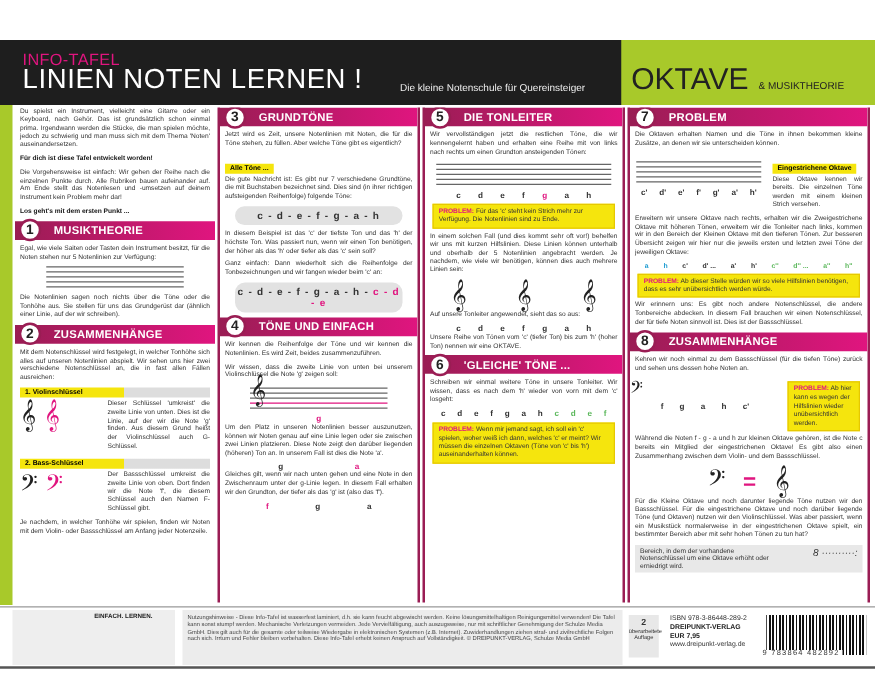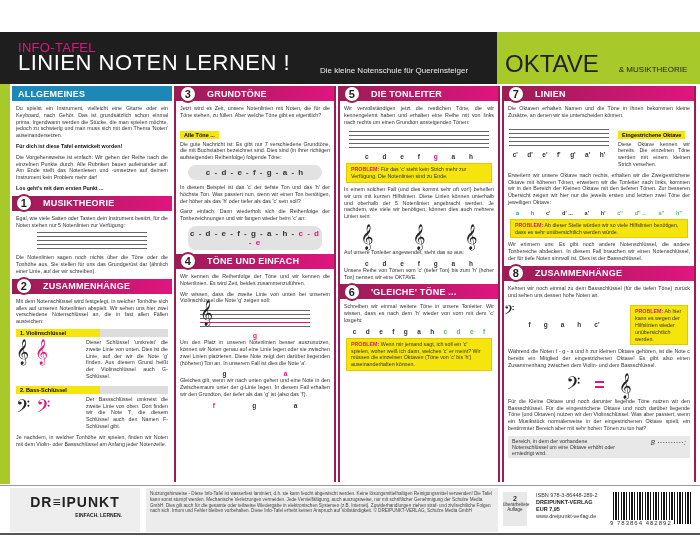--- a/index.html
+++ b/index.html
@@ -3,21 +3,21 @@
 <meta charset="utf-8">
 <style>
 *{box-sizing:border-box;margin:0;padding:0}
 body{width:700px;height:560px;background:#fff;font-family:"Liberation Sans",sans-serif;position:relative;overflow:hidden}
 .topbar{position:absolute;left:0;top:32px;width:700px;height:52px;background:#1e1e1e}
 .topbar .green{position:absolute;left:497px;top:0;width:203px;height:52px;background:#a8c92a}
 .kicker{position:absolute;left:18px;top:40px;color:#e0157f;font-weight:normal;font-size:13px;letter-spacing:.3px}
 .title{position:absolute;left:18px;top:50px;color:#fff;font-size:22px;letter-spacing:.5px}
 .subtitle{position:absolute;left:320px;top:66px;color:#eee;font-size:8px}
 .musik{position:absolute;left:505px;top:50px;color:#222;font-size:24px}
-.musik small{font-size:8px;margin-left:20px}
+.musik small{font-size:8px;margin-left:8px}
 .leftstrip{position:absolute;left:0;top:84px;width:10px;height:400px;background:#a8c92a}
 .col{position:absolute;top:86px;bottom:78px;background:#fff;border-left:2px solid #9a1d54;border-right:2px solid #9a1d54;overflow:hidden}
 .c1{left:12px;width:160px;border:none}
 .c2{left:174px;width:162px}
 .c3{left:338px;width:162px}
 .c4{left:502px;width:194px}
 .hdr{height:15px;display:flex;align-items:center;color:#fff;font-weight:bold;font-size:9px;letter-spacing:.2px;background:linear-gradient(90deg,#9a1d54,#e0157f);margin-bottom:4px}
 .hdr.blue{background:#1c88b8;padding-left:6px}
 .num{width:18px;height:18px;border-radius:50%;background:#fff;border:2px solid #9a1d54;color:#222;font-size:11px;display:flex;align-items:center;justify-content:center;margin:0 10px 0 3px}
 p{font-size:5.3px;line-height:6.8px;color:#333;padding:0 4px;margin-bottom:4px;text-align:justify}
@@ -56,21 +56,20 @@
 <div class="topbar">
     <div class="green"></div>
   </div>
 <div class="kicker">INFO-TAFEL</div>
 <div class="title">LINIEN NOTEN LERNEN !</div>
 <div class="subtitle">Die kleine Notenschule für Quereinsteiger</div>
 <div class="musik"><span>OKTAVE</span><small>&amp; MUSIKTHEORIE</small></div>
 <div class="leftstrip"></div>
 
 <div class="col c1">
-  <div class="hdr blue">ALLGEMEINES</div>
   <p>Du spielst ein Instrument, vielleicht eine Gitarre oder ein Keyboard, nach Gehör. Das ist grundsätzlich schon einmal prima. Irgendwann werden die Stücke, die man spielen möchte, jedoch zu schwierig und man muss sich mit dem Thema 'Noten' auseinandersetzen.</p>
   <p class="b">Für dich ist diese Tafel entwickelt worden!</p>
   <p>Die Vorgehensweise ist einfach: Wir gehen der Reihe nach die einzelnen Punkte durch. Alle Rubriken bauen aufeinander auf. Am Ende stellt das Notenlesen und -umsetzen auf deinem Instrument kein Problem mehr dar!</p>
   <p class="b">Los geht's mit dem ersten Punkt ...</p>
 
   <div class="hdr">
       <span class="num">1</span>
       <span>MUSIKTHEORIE</span>
     </div>
   <p>Egal, wie viele Saiten oder Tasten dein Instrument besitzt, für die Noten stehen nur 5 Notenlinien zur Verfügung:</p>
@@ -208,21 +207,21 @@
       <span class="gr">d</span>
       <span class="gr">e</span>
       <span class="gr">f</span>
   </div>
   <div class="problem"><b>PROBLEM:</b> <span>Wenn mir jemand sagt, ich soll ein 'c' spielen, woher weiß ich dann, welches 'c' er meint? Wir müssen die einzelnen Oktaven (Töne von 'c' bis 'h') auseinanderhalten können.</span></div>
 </div>
 
 <div class="col c4">
   <div class="hdr">
       <span class="num">7</span>
-      <span>LINIEN</span>
+      <span>PROBLEM</span>
     </div>
   <p>Die Oktaven erhalten Namen und die Töne in ihnen bekommen kleine Zusätze, an denen wir sie unterscheiden können.</p>
   <div style="display:flex">
     <div style="width:110px">
       <div class="staff" style="width:100px;height:20px">
         <div class="line" style="top:2px"></div>
           <div class="line" style="top:6px"></div>
           <div class="line" style="top:10px"></div>
           <div class="line" style="top:14px"></div>
           <div class="line" style="top:18px"></div>
@@ -281,21 +280,20 @@
   </div>
   <p>Für die Kleine Oktave und noch darunter liegende Töne nutzen wir den Bassschlüssel. Für die eingestrichene Oktave und noch darüber liegende Töne (und Oktaven) nutzen wir den Violinschlüssel. Was aber passiert, wenn ein Musikstück normalerweise in der eingestrichenen Oktave spielt, ein bestimmter Bereich aber mit sehr hohen Tönen zu tun hat?</p>
   <div class="bluebox">
       <span style="width:110px">Bereich, in dem der vorhandene Notenschlüssel um eine Oktave erhöht oder erniedrigt wird.</span>
       <i style="font-size:8px">8 ··········:</i>
     </div>
 </div>
 
 <div class="footer"></div>
 <div class="logo">
-  <div class="name">DR≡IPUNKT</div>
   <div class="slogan">EINFACH. LERNEN.</div>
 </div>
 <div class="legal">Nutzungshinweise - Diese Info-Tafel ist wasserfest laminiert, d.h. sie kann feucht abgewischt werden. Keine lösungsmittelhaltigen Reinigungsmittel verwenden! Die Tafel kann sonst stumpf werden. Mechanische Verletzungen vermeiden. Jede Vervielfältigung, auch auszugsweise, nur mit schriftlicher Genehmigung der Schulze Media GmbH. Dies gilt auch für die gesamte oder teilweise Wiedergabe in elektronischen Systemen (z.B. Internet). Zuwiderhandlungen ziehen straf- und zivilrechtliche Folgen nach sich. Irrtum und Fehler bleiben vorbehalten. Diese Info-Tafel erhebt keinen Anspruch auf Vollständigkeit. © DREIPUNKT-VERLAG, Schulze Media GmbH</div>
 <div class="meta">
   <div class="badge">
       <div style="font-weight:bold;font-size:7px">2</div>
       <div>überarbeitete Auflage</div>
     </div>
   <div class="isbn">
     <div>ISBN 978-3-86448-289-2</div>

